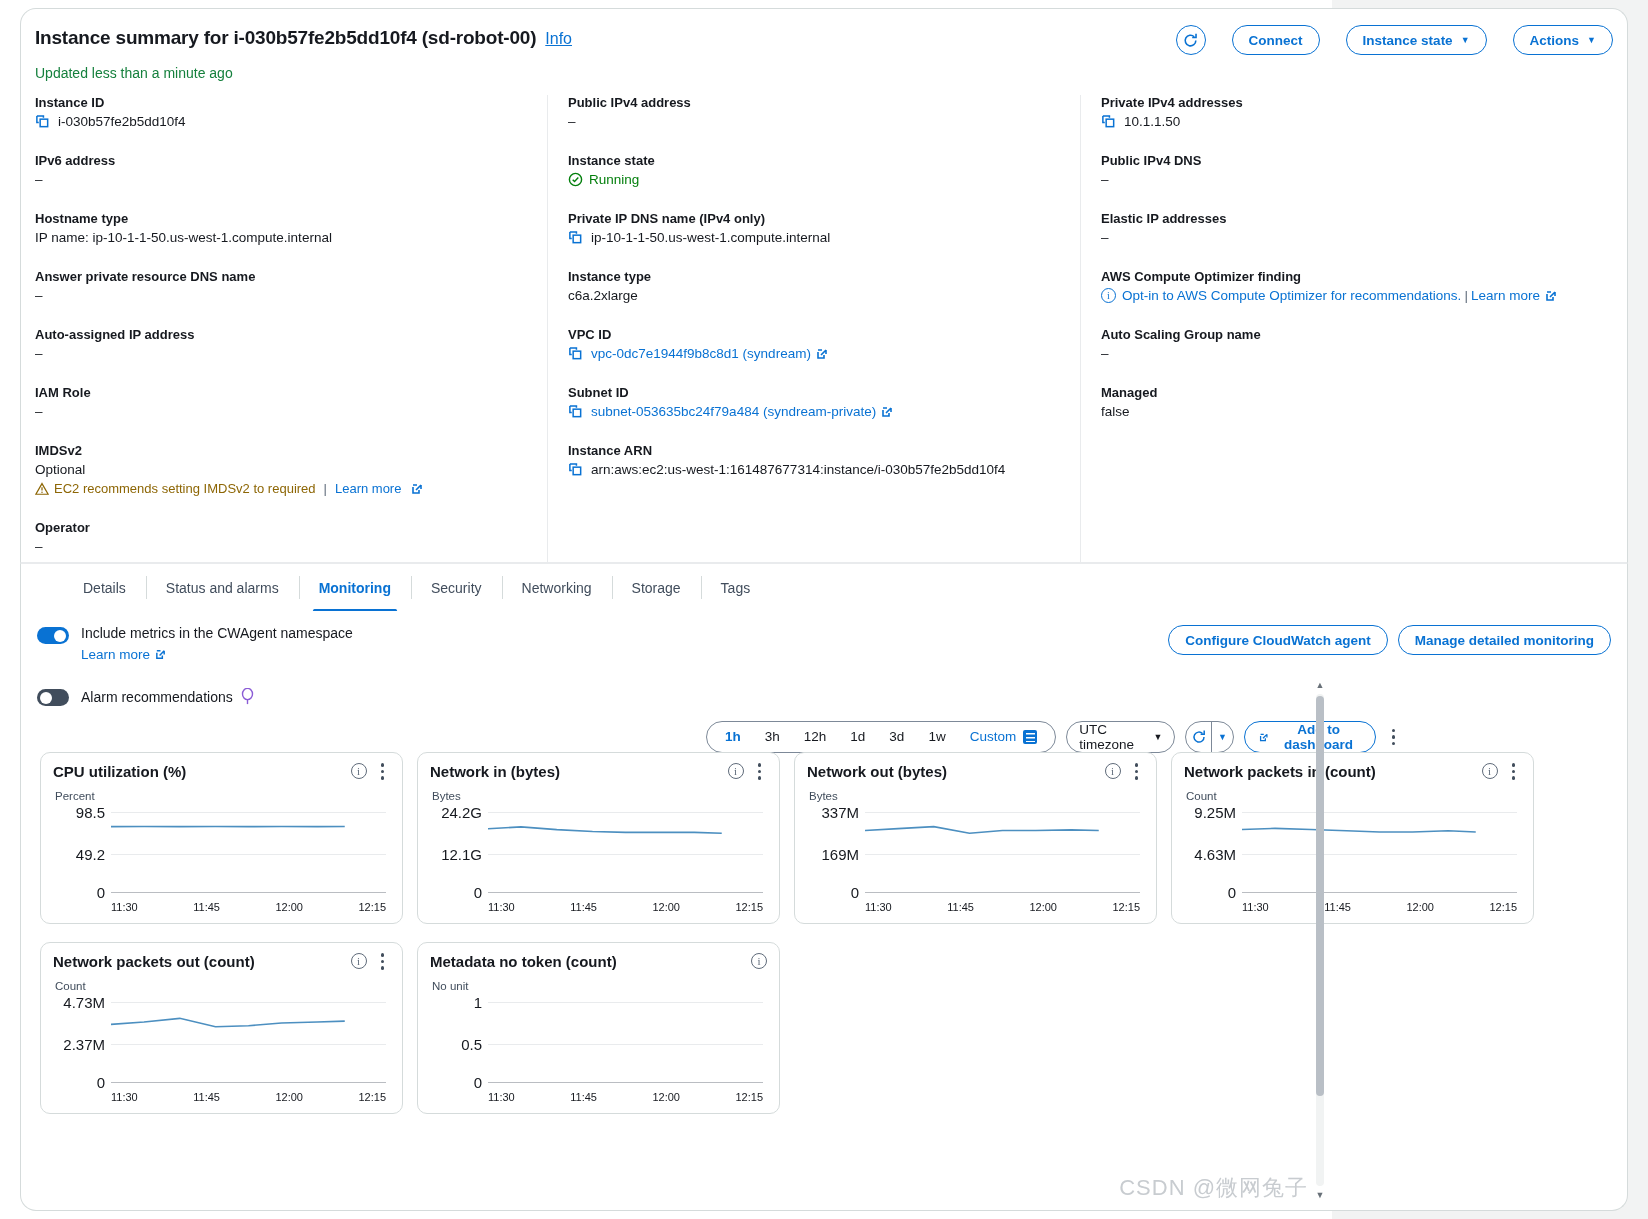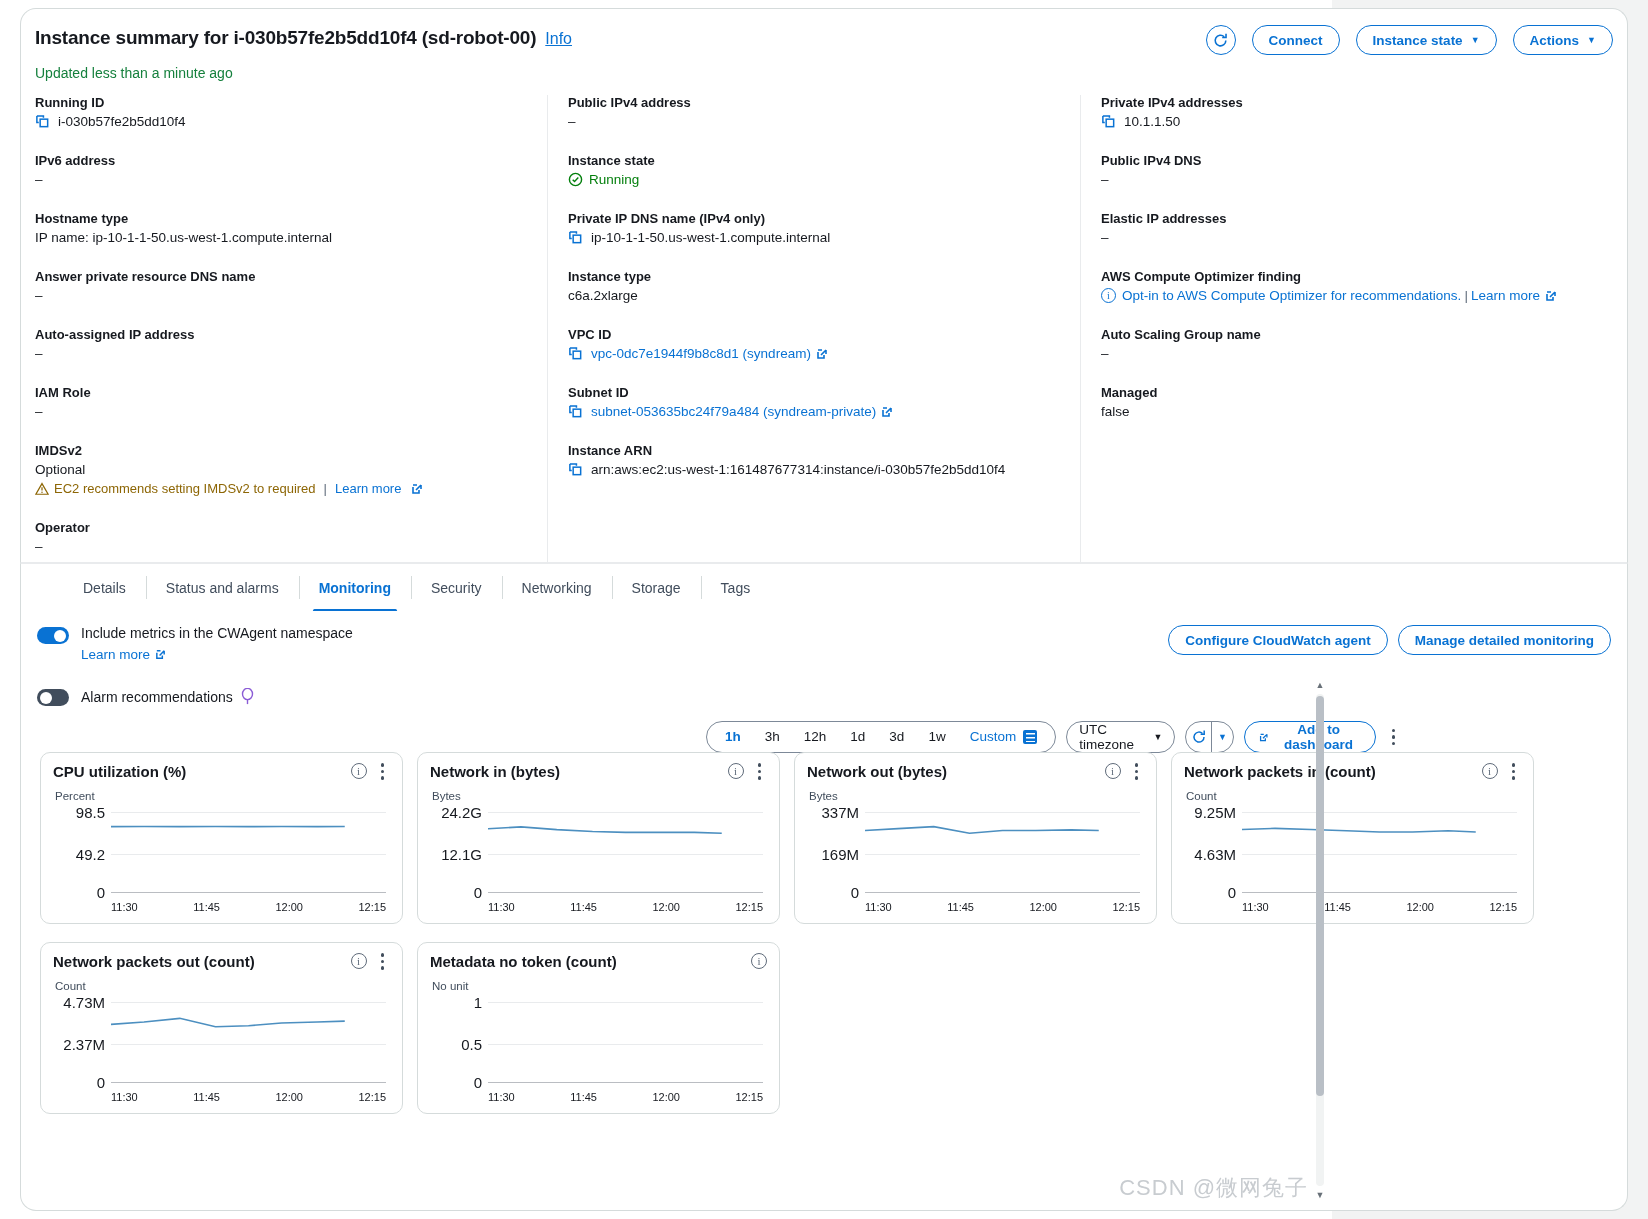--- a/index.html
+++ b/index.html
@@ -22,21 +22,21 @@
   .sum-header { padding: 18px 14px 0 14px; }
   .sum-title-row { display: flex; align-items: baseline; }
   .sum-title {
     font-size: 19px; font-weight: bold; letter-spacing: -0.2px; color:#16191f;
   }
   .info-link { margin-left: 9px; font-size: 16px; color:#0972d3; text-decoration: underline; cursor: pointer; }
   .sum-updated { margin-top: 16px; font-size: 14px; color:#15803d; }
 
   .hdr-actions {
     position: absolute; right: 14px; top: 16px;
-    display: flex; align-items: center; gap: 16px;
+    display: flex; align-items: center; gap: 26px;
   }
   .icon-btn-round {
     width: 30px; height: 30px; border-radius: 50%;
     border: 1.5px solid #0972d3; display:flex; align-items:center; justify-content:center;
     cursor: pointer; background:#fff;
   }
   .btn {
     height: 30px; padding: 0 16px; border-radius: 16px;
     border: 1.5px solid #0972d3; color:#0972d3; background:#fff;
     font-size: 13.5px; font-weight: bold; display:flex; align-items:center; gap:8px;
@@ -218,21 +218,21 @@
       </button>
       <button class="btn">
         <span>Actions</span>
         <span class="caret">▼</span>
       </button>
     </div>
 
     <div class="cols">
       <div class="col c1">
           <div class="field">
-            <div class="field-label">Running ID</div>
+            <div class="field-label">Instance ID</div>
             <div class="field-value">
               <span class="copy-ico">
     <svg width="15" height="15" viewBox="0 0 16 16">
       <path d="M2 2h7v2" fill="none" stroke="#0972d3" stroke-width="1.6"></path>
       <path d="M2 2v7h2" fill="none" stroke="#0972d3" stroke-width="1.6"></path>
       <rect x="5.5" y="5.5" width="8" height="8" fill="none" stroke="#0972d3" stroke-width="1.6"></rect>
     </svg>
               </span>
               <span>i-030b57fe2b5dd10f4</span>
             </div>

